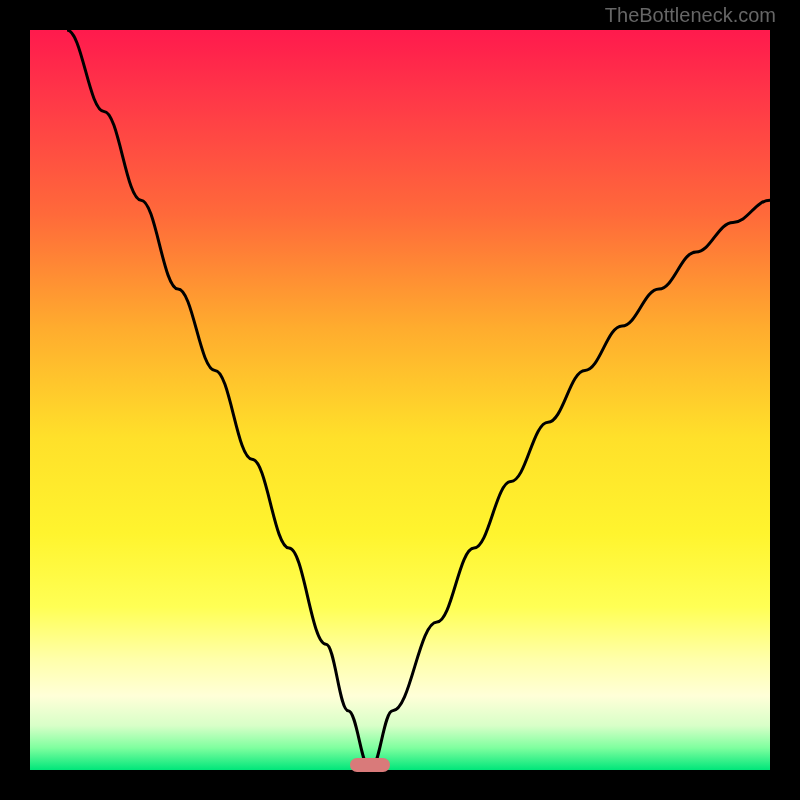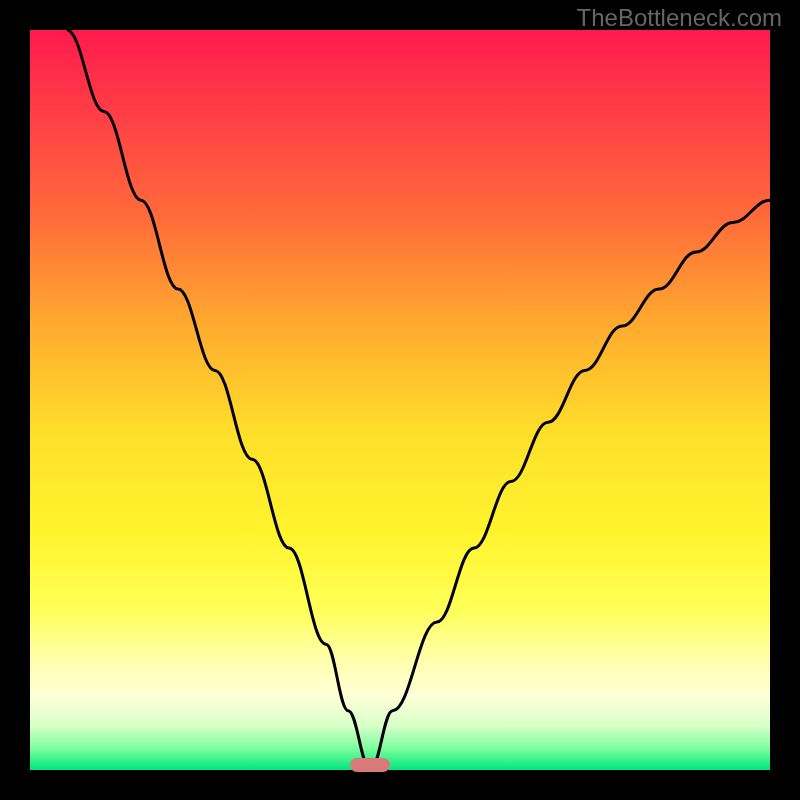--- a/index.html
+++ b/index.html
@@ -33,23 +33,23 @@
       #ffffaa 85%,
       #ffffd8 90%,
       #d8ffc8 94%,
       #7fff9f 97%,
       #00e67a 100%
     );
   }
   .watermark {
     position: absolute;
     top: 4px;
-    right: 18px;
+    right: 24px;
     color: #666;
-    font-size: 24px;
+    font-size: 20px;
     font-weight: 500;
     z-index: 10;
   }
   svg.curve {
     position: absolute;
     left: 0;
     top: 0;
     width: 740px;
     height: 740px;
   }

